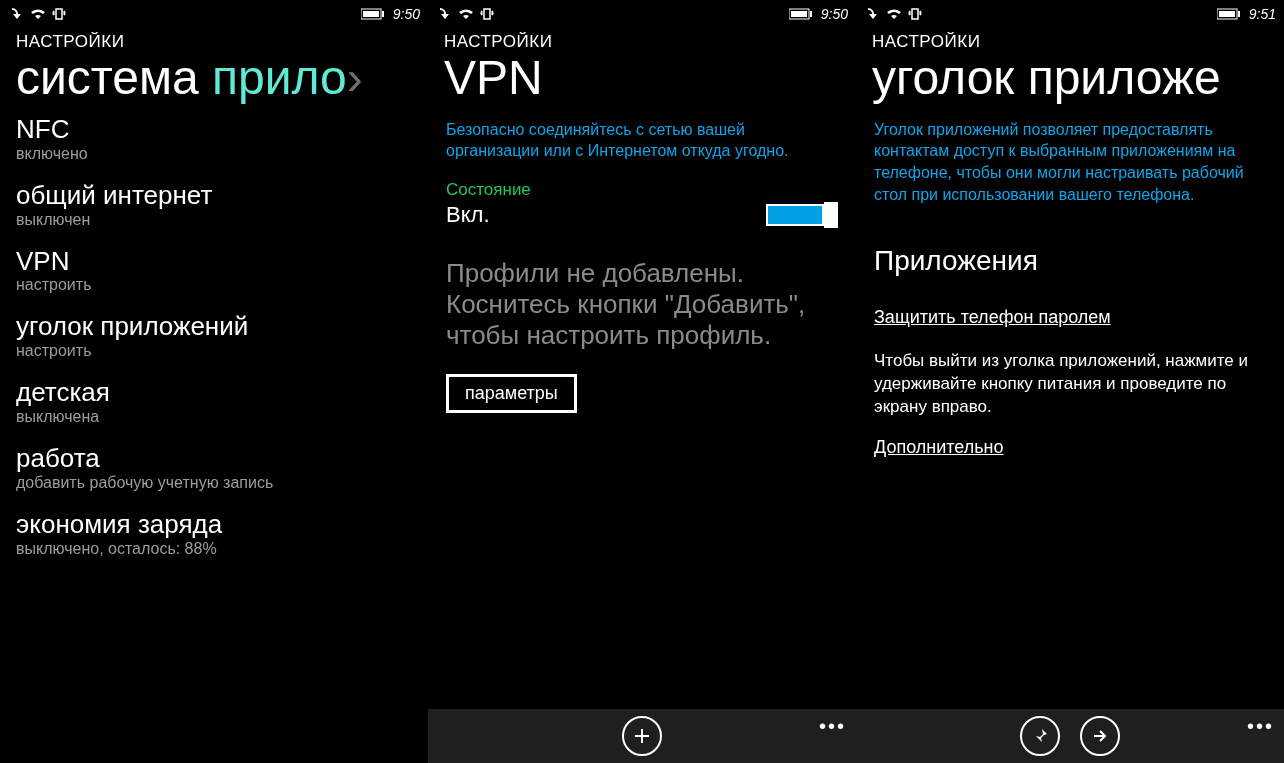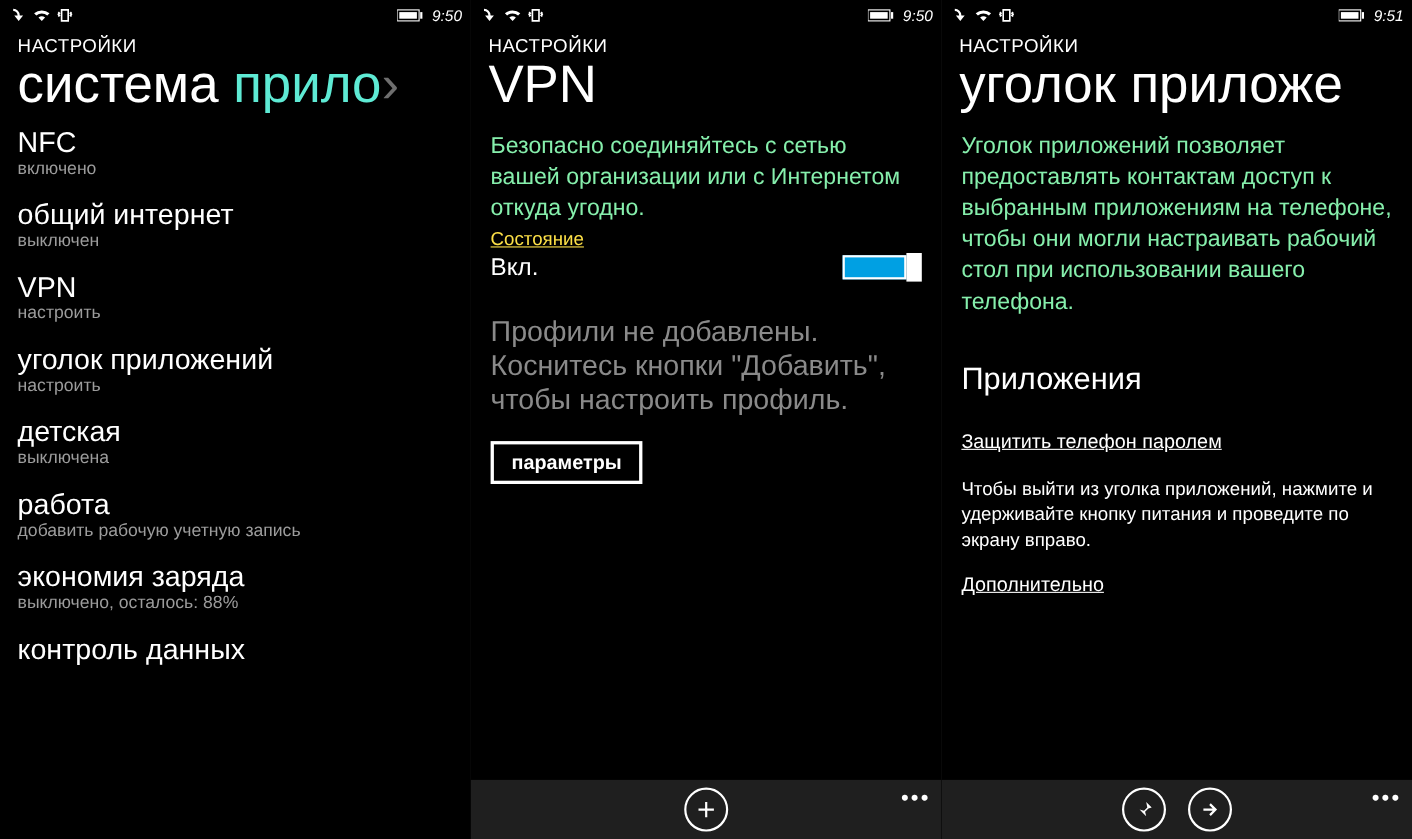--- a/index.html
+++ b/index.html
@@ -21,29 +21,29 @@
   .pivot .chev { color:#6e6e6e; }
 
   
   .list { padding:10px 16px 0; }
   .row { margin-bottom:18px; cursor:pointer; }
   .row .ttl { font-size:26px; font-weight:300; color:#fff; line-height:1.15; }
   .row .sub { font-size:16px; color:#9c9c9c; font-weight:300; }
 
   
   .body { padding:14px 18px 0; }
-  .desc { font-size:21px; font-weight:300; color:#86efac; line-height:1.35; }
-  .lbl { font-size:17px; color:#fde047; margin-top:4px;text-decoration:underline; }
+  .desc { font-size:16px; font-weight:300; color:#0ea5e9; line-height:1.35; }
+  .lbl { font-size:17px; color:#22c55e; margin-top:18px; }
   .stateRow { display:flex; align-items:center; margin-top:2px; }
   .stateVal { font-size:22px; color:#fff; font-weight:300; }
   .toggle { margin-left:auto; display:flex; align-items:center; cursor:pointer; }
   .toggle .track { width:58px; height:22px; border:2px solid #fff; background:#00A0E3; }
   .toggle .thumb { width:14px; height:26px; background:#fff; }
   .msg { font-size:26px; font-weight:300; color:#8a8a8a; line-height:1.2; margin-top:30px; }
-  .btn { display:inline-block; border:3px solid #fff; padding:6px 16px; font-size:18px; font-weight:700; margin-top:22px; cursor:pointer; }
+  .btn { display:inline-block; border:3px solid #fff; padding:6px 16px; font-size:18px; font-weight:400; margin-top:22px; cursor:pointer; }
 
   
   .appsHdr { font-size:28px; font-weight:300; margin-top:40px; }
   .appsSub { font-size:17px; color:#9c9c9c; font-weight:300; }
   .link { font-size:18px; text-decoration:underline; color:#fff; margin-top:30px; display:inline-block; cursor:pointer; }
   .note { font-size:17px; color:#fff; font-weight:300; line-height:1.35; margin-top:22px; }
 
   
   .appbar { position:absolute; bottom:0; left:0; right:0; height:54px; background:#1f1f1f; display:flex; align-items:center; justify-content:center; }
   .abtn { width:40px; height:40px; border:2px solid #fff; border-radius:50%; display:flex; align-items:center; justify-content:center; margin:0 10px; cursor:pointer; }
@@ -111,23 +111,20 @@
         <div class="ttl">детская</div>
         <div class="sub">выключена</div>
       </div>
     <div class="row">
         <div class="ttl">работа</div>
         <div class="sub">добавить рабочую учетную запись</div>
       </div>
     <div class="row">
         <div class="ttl">экономия заряда</div>
         <div class="sub">выключено, осталось: 88%</div>
-      </div>
-    <div class="row">
-        <div class="ttl">контроль данных</div>
       </div>
   </div>
 </div>
 
 <div class="phone">
   <div class="status">
     <div class="left">
       <span>
           <svg width="16" height="14" viewBox="0 0 16 14">
             <path d="M4 1a6 6 0 016 6h3l-4 5-4-5h3a4 4 0 00-4-4V1z" fill="#fff"></path>

